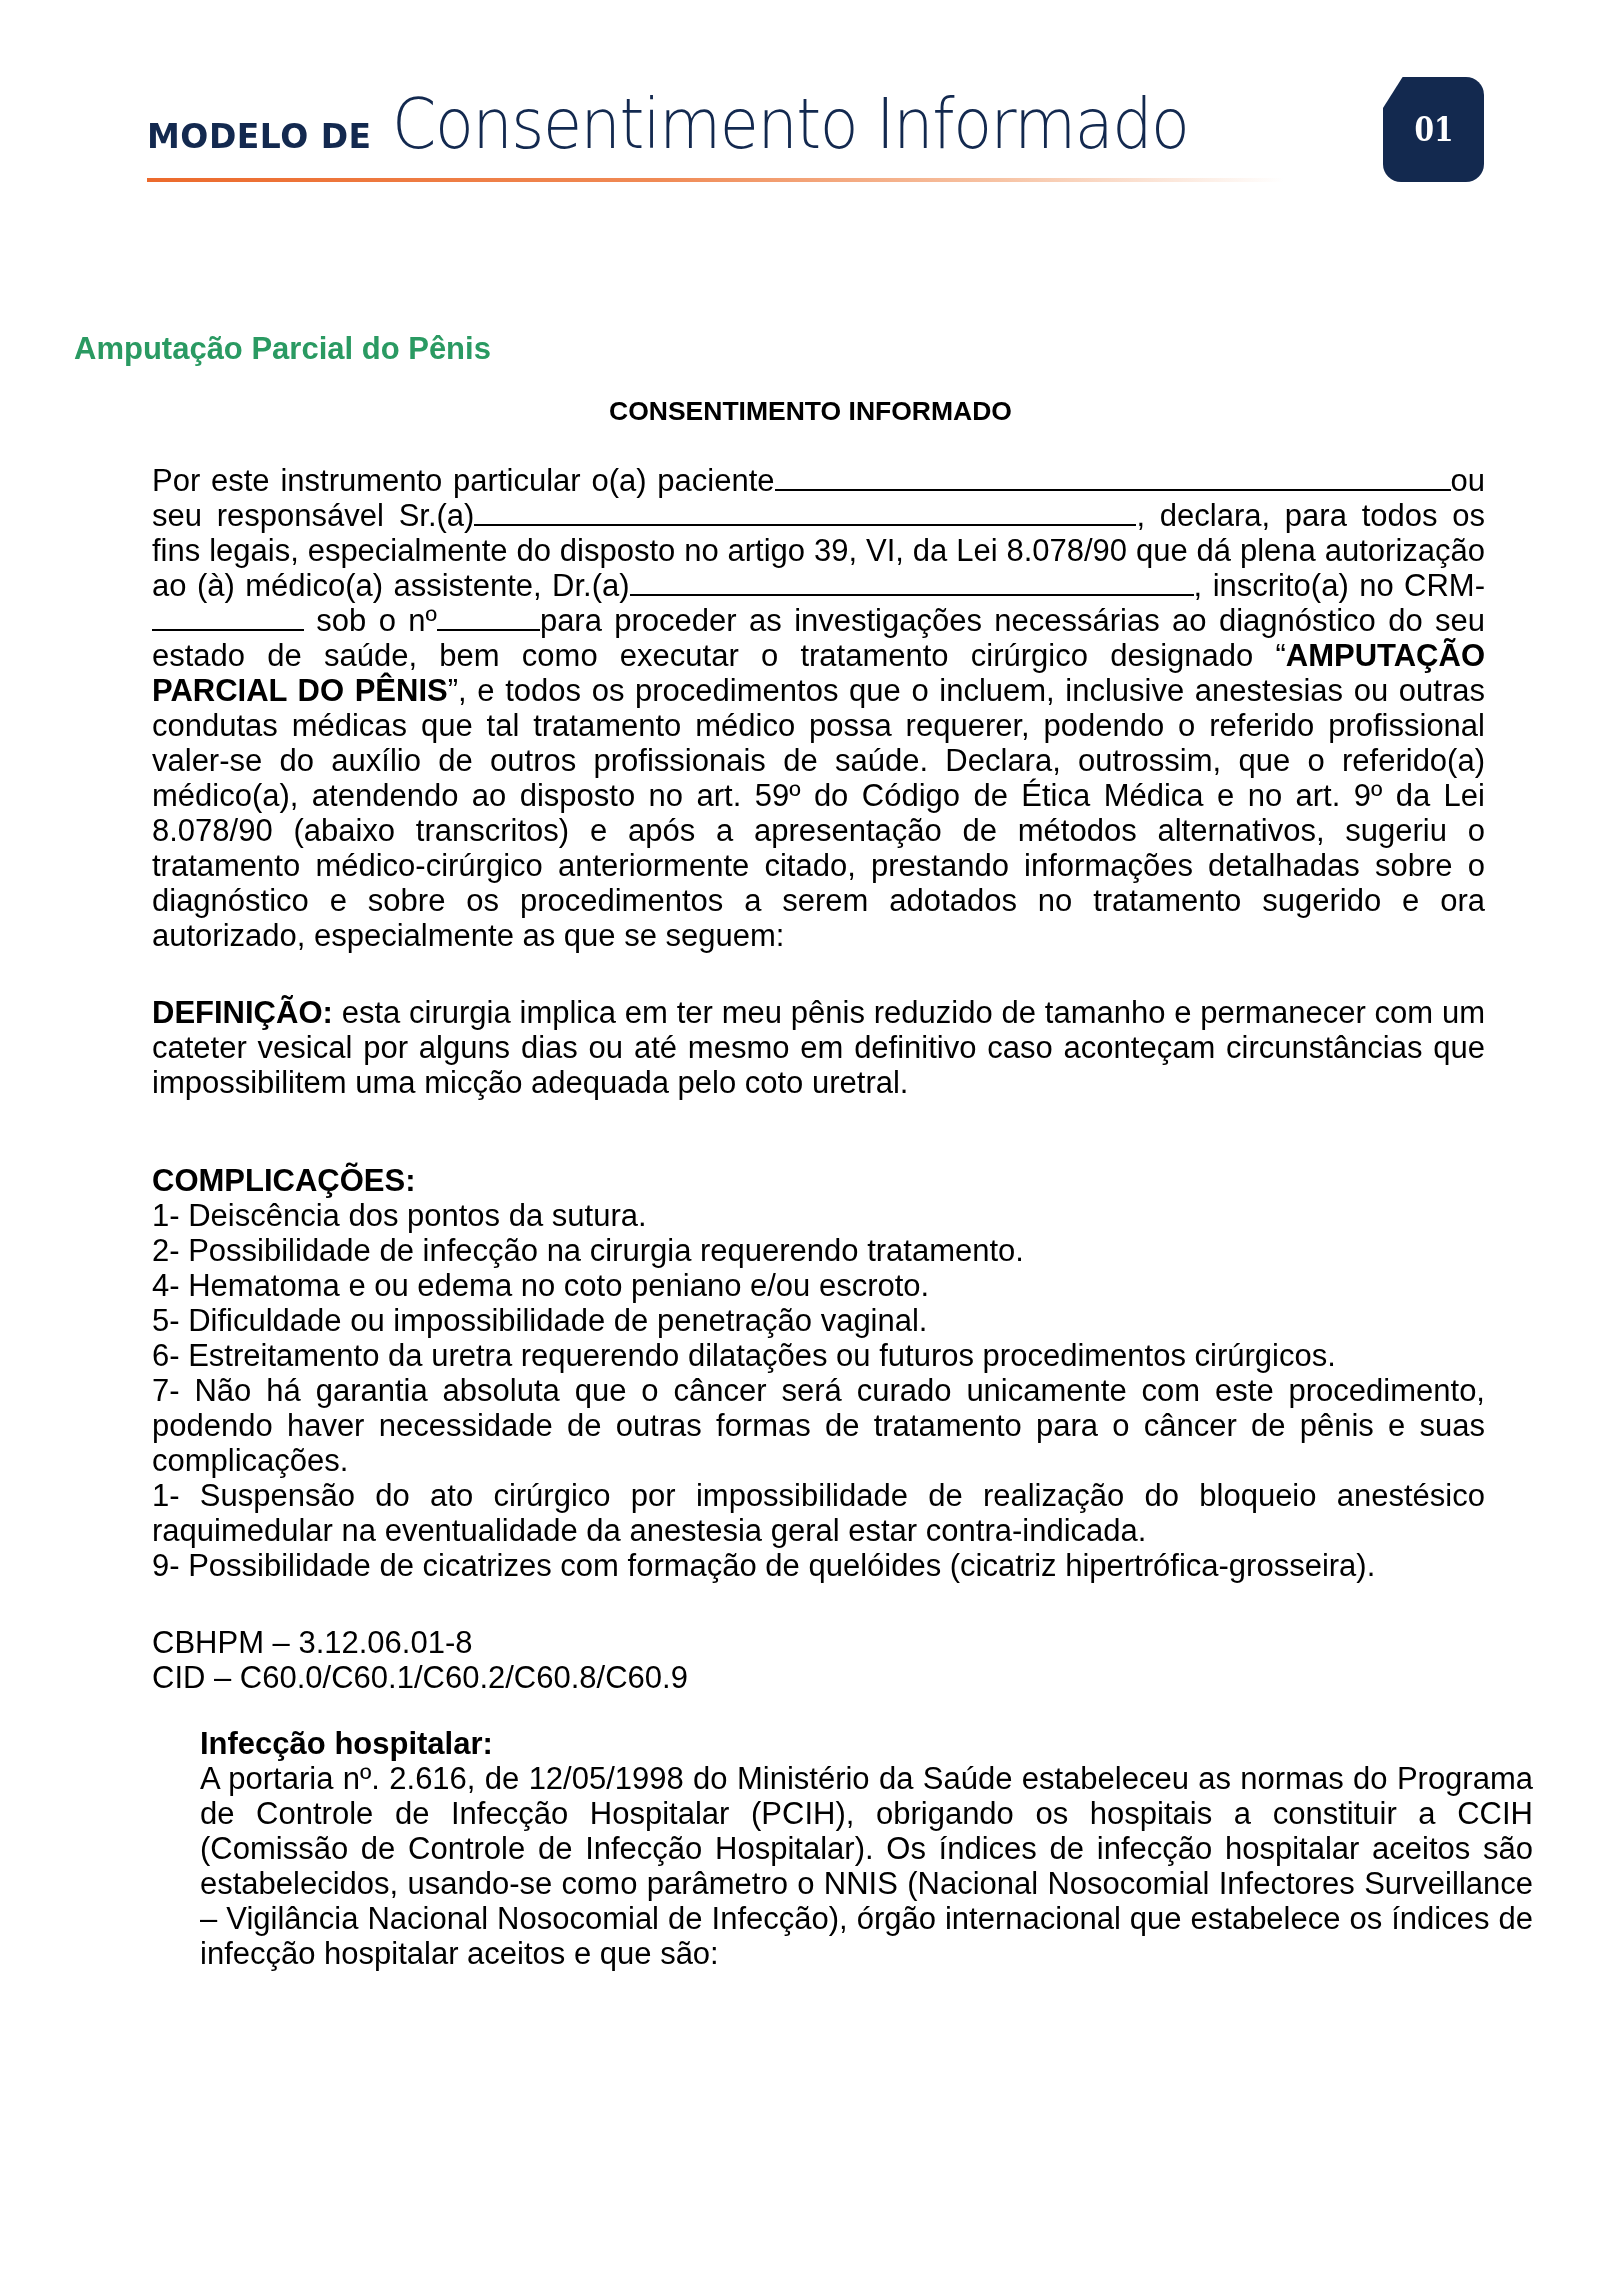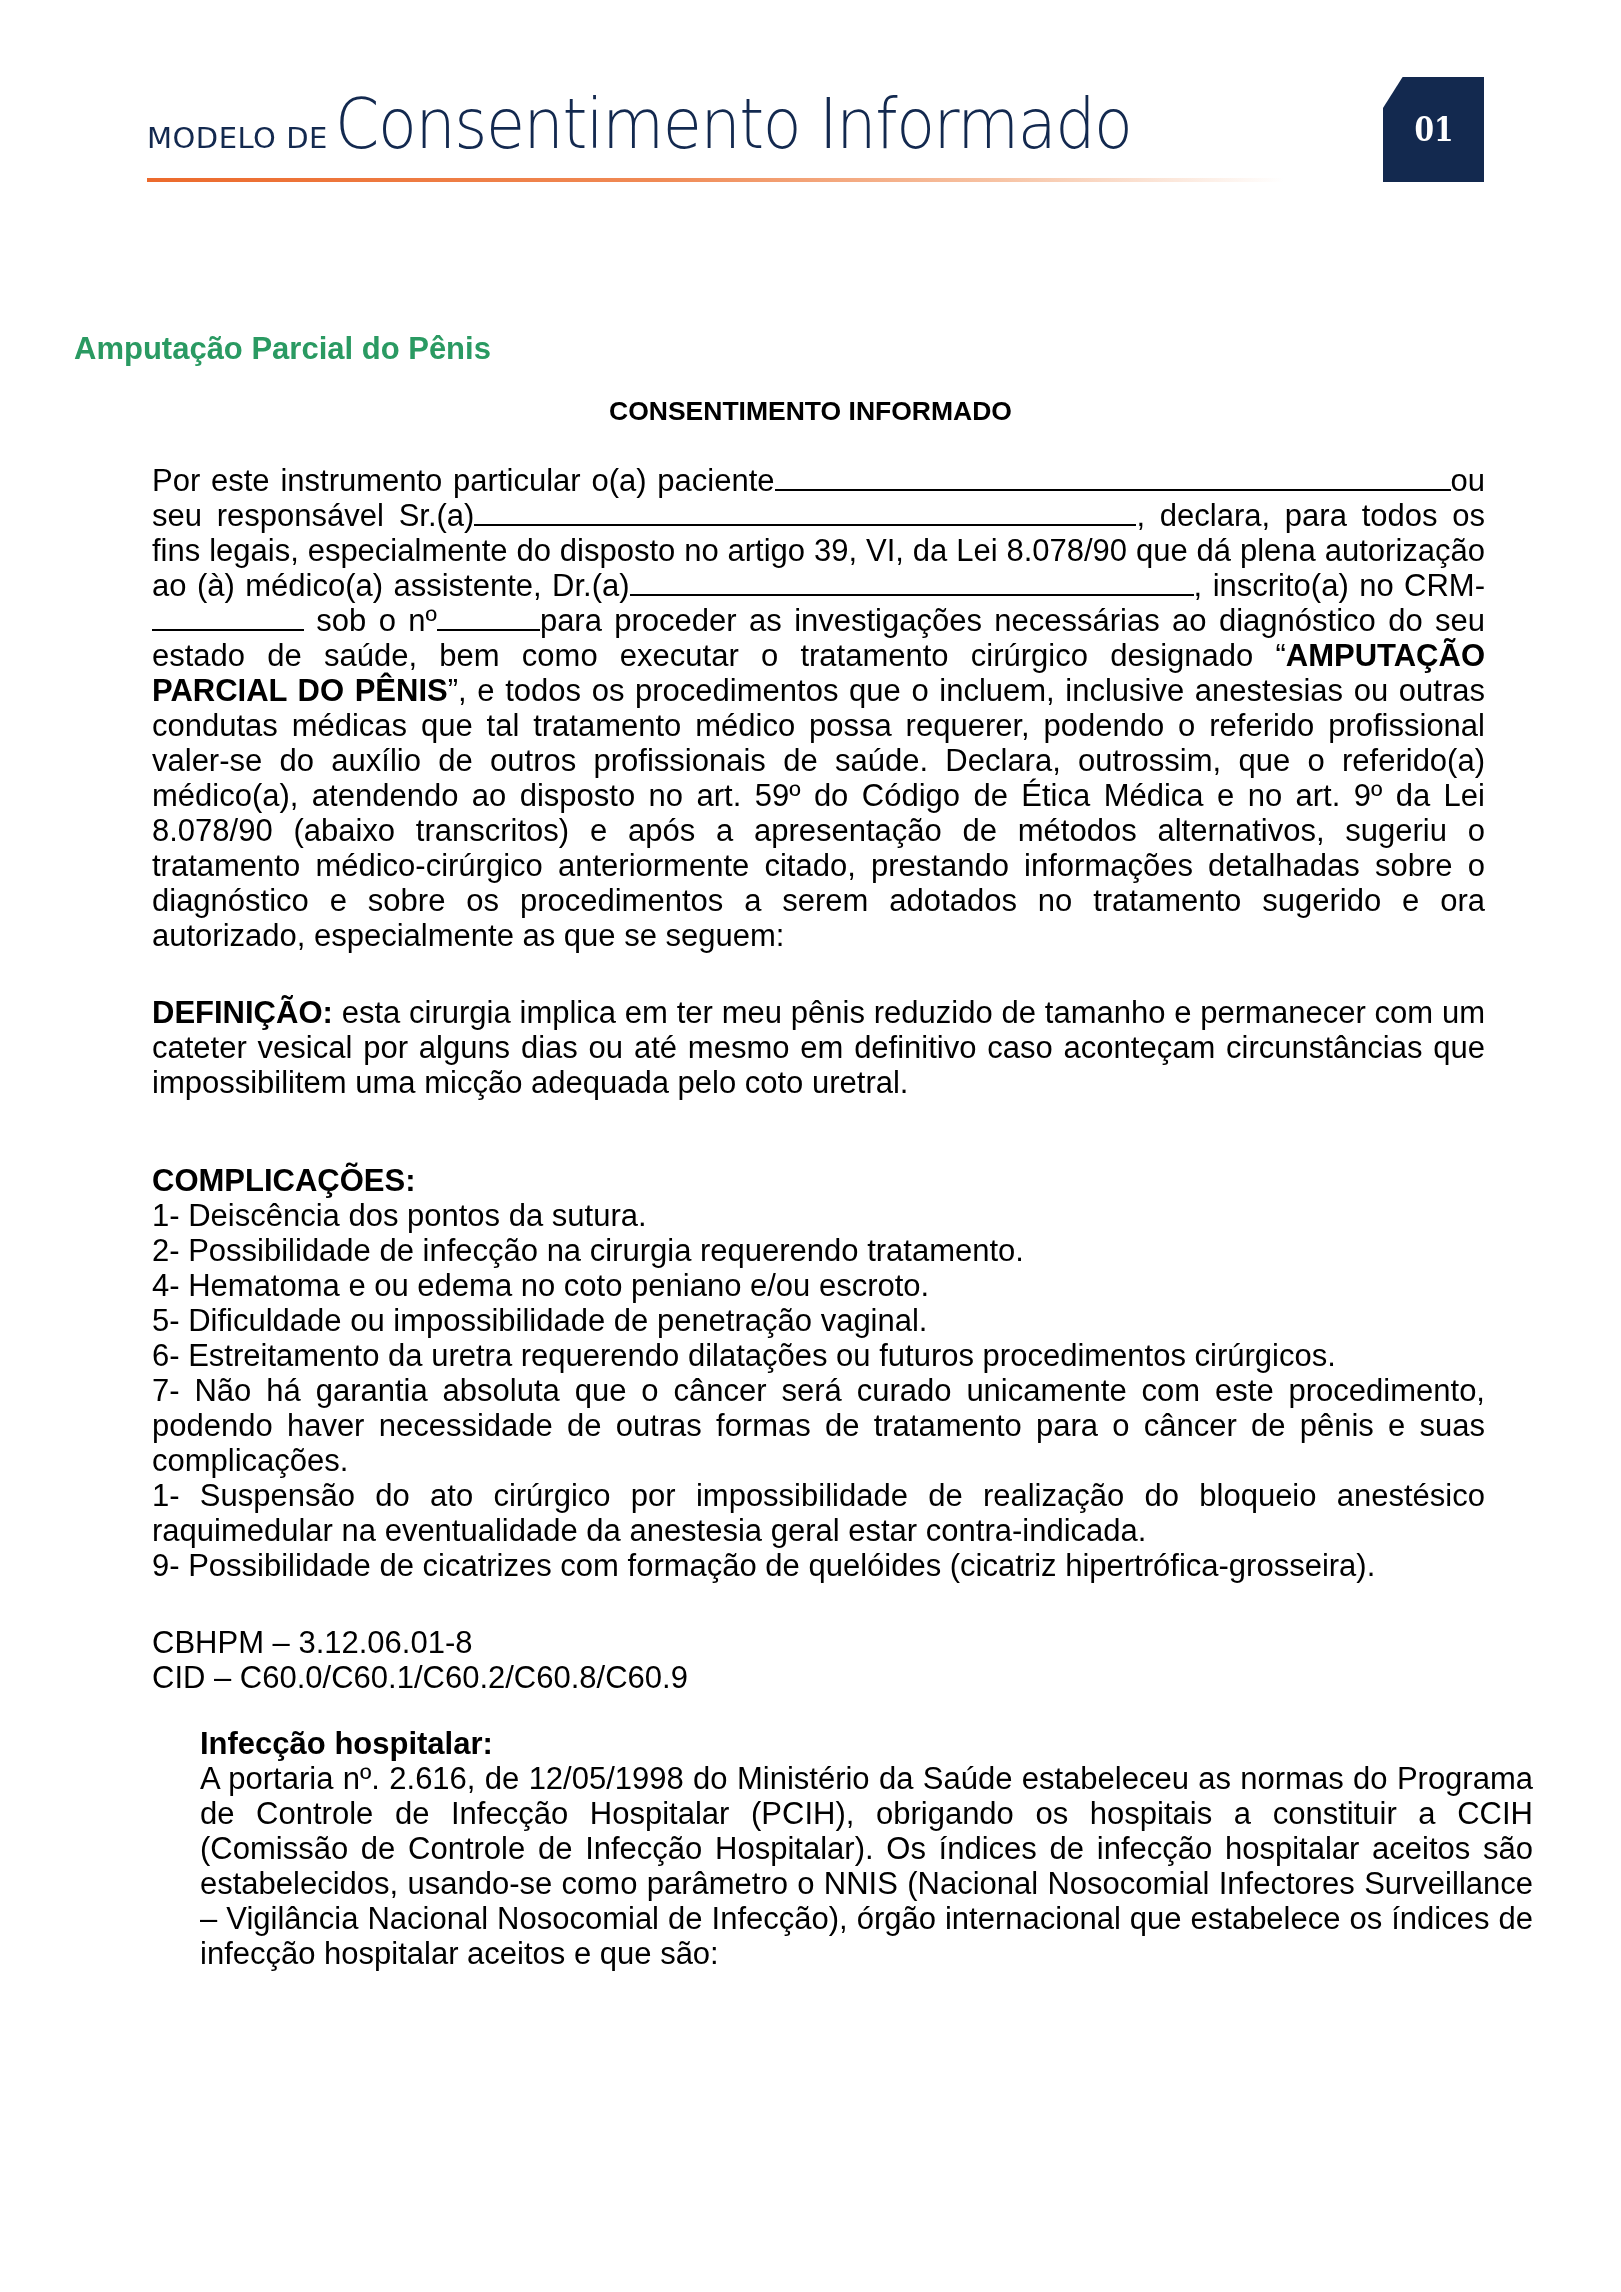--- a/index.html
+++ b/index.html
@@ -1,30 +1,30 @@
 <!DOCTYPE html>
 <html><head>
   <meta charset="utf-8">
   <style>
     html, body { margin: 0; padding: 0; background: #ffffff; }
     body { width: 1621px; height: 2293px; position: relative; overflow: hidden;
            font-family: "Liberation Sans", sans-serif; color: #000; }
 
     .header { position: absolute; left: 0; top: 0; width: 1621px; height: 196px; }
     .brand { position: absolute; left: 147px; top: 84px; white-space: nowrap; color: #13294f; }
-    .brand-small { font-family: "DejaVu Sans", sans-serif; font-weight: normal; font-size: 29px;
-                   letter-spacing: 0.5px; vertical-align: baseline; margin-right: 7px; }
+    .brand-small { font-family: "DejaVu Sans", sans-serif; font-weight: bold; font-size: 33px;
+                   letter-spacing: 0.5px; vertical-align: baseline; margin-right: 20px; }
     .brand-large { font-family: "DejaVu Sans", sans-serif; font-weight: 300; font-size: 69px;
                    letter-spacing: -1.5px; transform: scaleX(0.92); transform-origin: left;
                    display: inline-block; vertical-align: baseline; }
     .rule { position: absolute; left: 147px; top: 178px; width: 1137px; height: 3.9px;
             background: linear-gradient(to right, #ec6a2c 0%, #f08a55 45%, #f7c3a4 75%, rgba(255,255,255,0) 100%); }
     .badge { position: absolute; left: 1383px; top: 77px; width: 101px; height: 105px;
              background: #13294f; clip-path: polygon(19.6px 0, 100% 0, 100% 100%, 0 100%, 0 31px);
-             display: flex; align-items: center; justify-content: center; }
+             display: flex; align-items: center; justify-content: center; border-radius: 18px; }
     .badge span { color: #fff; font-family: "DejaVu Serif", serif; font-weight: bold; font-size: 33px;
                   transform: scaleX(0.85); }
 
     .section-title { position: absolute; left: 74px; top: 331px; font-size: 31px; font-weight: bold;
                      color: #2a9a62; white-space: nowrap; }
     .doc-title { position: absolute; left: 0; width: 1621px; top: 396px; text-align: center;
                  font-size: 26.5px; font-weight: bold; }
 
     .body-text { position: absolute; left: 152px; width: 1333px; font-size: 31px; line-height: 35px;
                  text-align: justify; }

